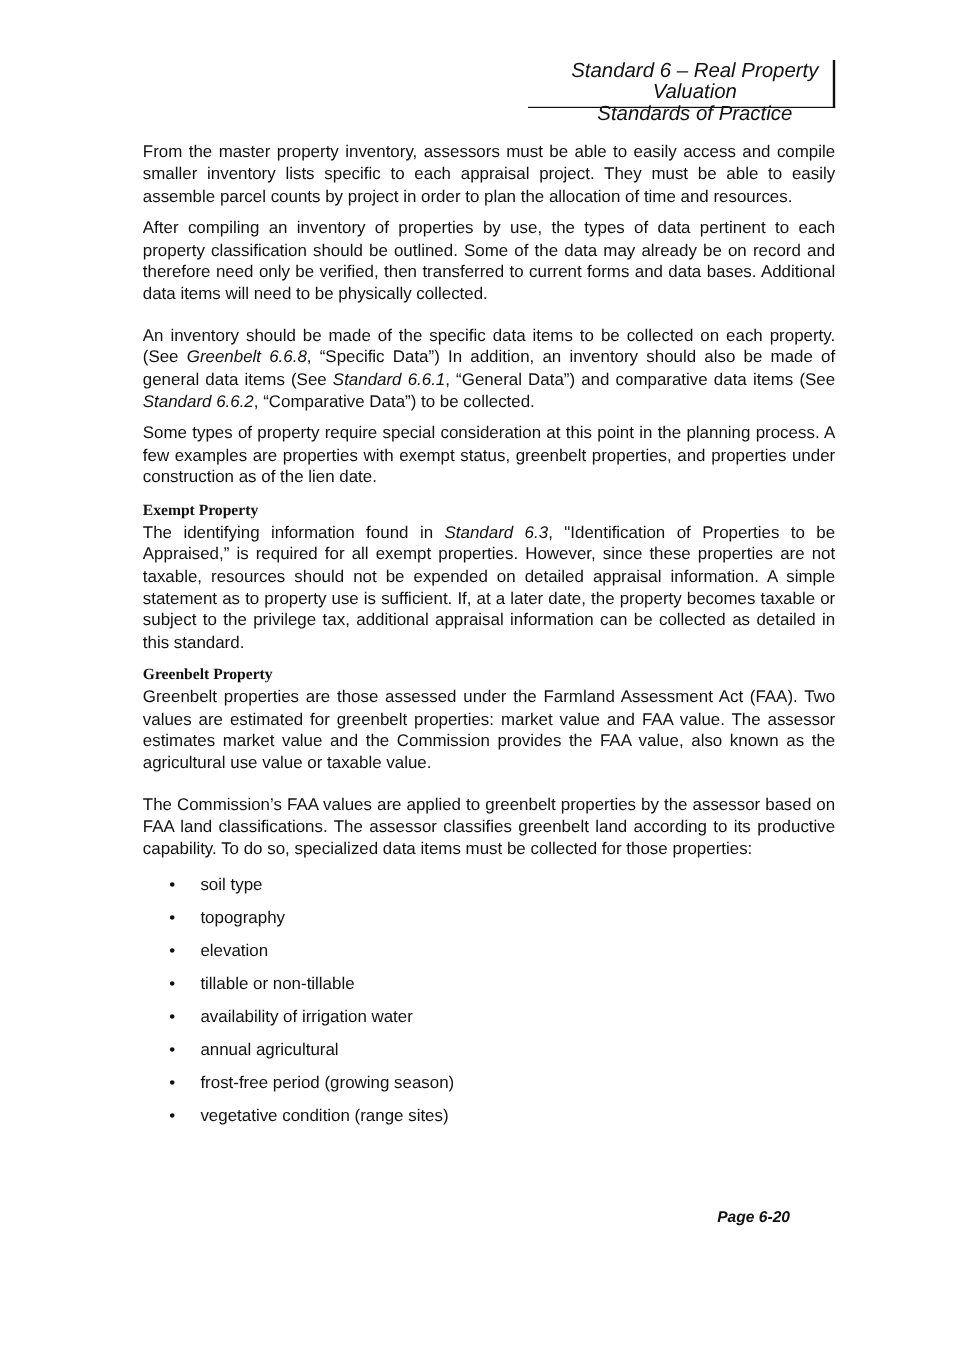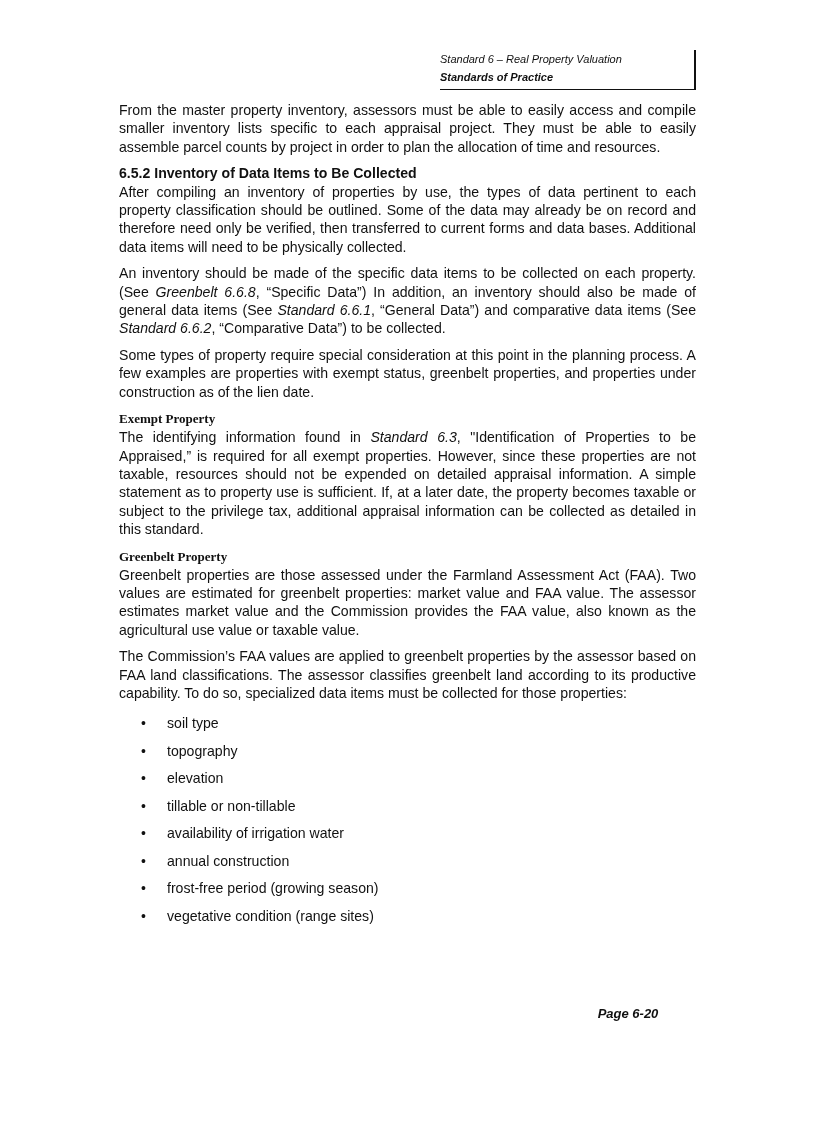--- a/index.html
+++ b/index.html
@@ -1,32 +1,32 @@
 <!DOCTYPE html>
 <html><head>
   <meta charset="utf-8">
   <style>
     html, body { margin: 0; padding: 0; background: #ffffff; }
     body { width: 816px; height: 1123px; position: relative; overflow: hidden; color: #111; }
     .page { position: absolute; left: 0; top: 0; width: 816px; height: 1123px; }
     .header {
-      position: absolute; left: 440px; top: 50px; width: 256px; height: 40px;
-      text-align: left; font-family: "Liberation Sans", sans-serif; font-size: 11px;
+      position: absolute; left: 456px; top: 50px; width: 256px; height: 40px;
+      text-align: center; font-family: "Liberation Sans", sans-serif; font-size: 17px;
       line-height: 18px; font-style: italic; color: #111;
     }
     .header .h-line1 { padding-right: 10px; }
-    .header .h-line2 { font-weight: bold; padding-right: 10px; }
+    .header .h-line2 { font-weight: normal; padding-right: 10px; }
     .header-rule-v { position: absolute; left: 694px; top: 50px; width: 2px; height: 40px; background: #111; }
     .header-rule-h { position: absolute; left: 440px; top: 89px; width: 256px; height: 1px; background: #111; }
     .content {
       position: absolute; left: 119px; top: 101px; width: 577px;
       font-family: "Liberation Sans", sans-serif; font-size: 14.1px; line-height: 18.4px;
       text-align: justify; color: #111;
     }
-    p { margin: 0 0 8px 0; }
+    p { margin: 16px 0 8px 0; }
     .h3 { font-weight: bold; margin: 0; }
     .h4 { font-family: "Liberation Serif", serif; font-weight: bold; font-size: 13px; line-height: 19px; margin: 0; }
     .after-h { margin-top: 0; }
     ul.bullets { list-style: none; margin: 0 0 0 0; padding: 0; }
     ul.bullets li { position: relative; padding-left: 48px; height: 27.5px; line-height: 18.4px; text-align: left; }
     ul.bullets li .bullet { position: absolute; left: 22px; top: 0; font-size: 14px; }
     i { font-style: italic; }
     .footer {
       position: absolute; left: 560px; top: 1006px; width: 136px; text-align: center;
       font-family: "Liberation Sans", sans-serif; font-size: 13px; font-weight: bold; font-style: italic;
@@ -41,40 +41,39 @@
     <div class="h-line1">Standard 6 – Real Property Valuation</div>
     <div class="h-line2">Standards of Practice</div>
   </div>
   <div class="header-rule-v"></div>
   <div class="header-rule-h"></div>
 
   <div class="content">
 
     <p>From the master property inventory, assessors must be able to easily access and compile smaller inventory lists specific to each appraisal project. They must be able to easily assemble parcel counts by project in order to plan the allocation of time and resources.</p>
 
-    <div class="h3">6.5.2 Inventory of Data Items to Be Collected</div>
     <p class="after-h">After compiling an inventory of properties by use, the types of data pertinent to each property classification should be outlined. Some of the data may already be on record and therefore need only be verified, then transferred to current forms and data bases. Additional data items will need to be physically collected.</p>
     <p><span>An inventory should be made of the specific data items to be collected on each property. (See </span><i>Greenbelt 6.6.8</i><span>, “Specific Data”) In addition, an inventory should also be made of general data items (See </span><i>Standard 6.6.1</i><span>, “General Data”) and comparative data items (See </span><i>Standard 6.6.2</i><span>, “Comparative Data”) to be collected.</span></p>
 
     <p class="after-h">Some types of property require special consideration at this point in the planning process. A few examples are properties with exempt status, greenbelt properties, and properties under construction as of the lien date.</p>
 
     <div class="h4">Exempt Property</div>
     <p class="after-h"><span>The identifying information found in </span><i>Standard 6.3</i><span>, "Identification of Properties to be Appraised,” is required for all exempt properties. However, since these properties are not taxable, resources should not be expended on detailed appraisal information. A simple statement as to property use is sufficient. If, at a later date, the property becomes taxable or subject to the privilege tax, additional appraisal information can be collected as detailed in this standard.</span></p>
 
     <div class="h4">Greenbelt Property</div>
     <p class="after-h">Greenbelt properties are those assessed under the Farmland Assessment Act (FAA). Two values are estimated for greenbelt properties:  market value and FAA value. The assessor estimates market value and the Commission provides the FAA value, also known as the agricultural use value or taxable value.</p>
     <p style="margin-bottom:12px;">The Commission’s FAA values are applied to greenbelt properties by the assessor based on FAA land classifications. The assessor classifies greenbelt land according to its productive capability. To do so, specialized data items must be collected for those properties:</p>
 
     <ul class="bullets">
       <li><span class="bullet">•</span><span>soil type</span></li>
       <li><span class="bullet">•</span><span>topography</span></li>
       <li><span class="bullet">•</span><span>elevation</span></li>
       <li><span class="bullet">•</span><span>tillable or non-tillable</span></li>
       <li><span class="bullet">•</span><span>availability of irrigation water</span></li>
-      <li><span class="bullet">•</span><span>annual construction</span></li>
+      <li><span class="bullet">•</span><span>annual agricultural</span></li>
       <li><span class="bullet">•</span><span>frost-free period (growing season)</span></li>
       <li style="height:22px;"><span class="bullet">•</span><span>vegetative condition (range sites)</span></li>
     </ul>
 
   </div>
 
   <div class="footer">Page 6-20</div>
 </div>
 
 </body></html>

